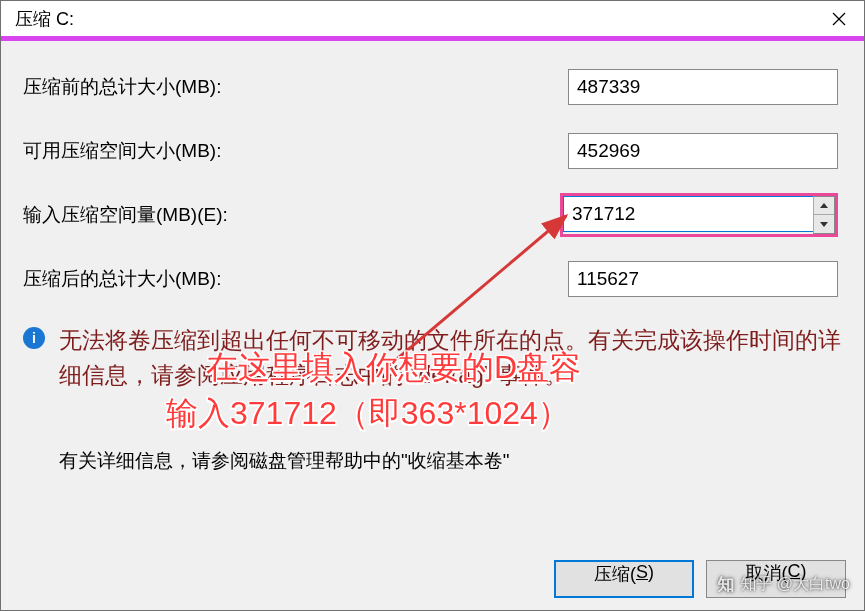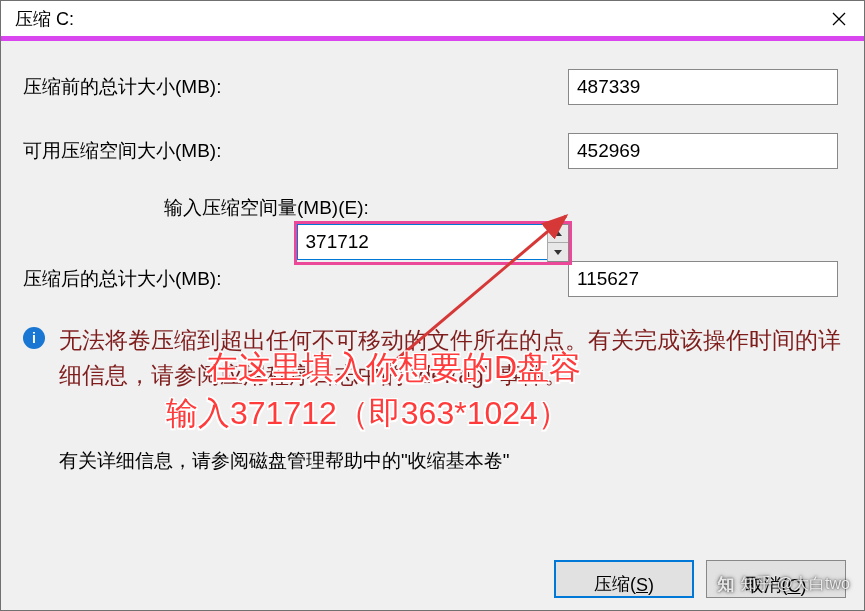--- a/index.html
+++ b/index.html
@@ -68,21 +68,20 @@
       border: 1px solid #888;
       background: #fff;
       font-size: 19px;
       padding: 3px 8px;
       color: #000;
       display: flex;
       align-items: center;
     }
     .shrink-row {
       margin-bottom: 24px;
-      flex-direction: column;
     }
     .spinner-wrap {
       position: relative;
       display: flex;
       border: 3px solid #ec4899;
       width: 278px;
     }
     .spinner-input {
       width: 250px;
       height: 36px;
@@ -155,21 +154,21 @@
     }
     .dlg-btn {
       min-width: 140px;
       height: 38px;
       font-size: 18px;
       background: #e1e1e1;
       border: 1px solid #888;
       padding: 0 22px;
       cursor: default;
       display: flex;
-      align-items: flex-end;
+      align-items: flex-start;
       justify-content: center;
     }
     .dlg-btn.primary {
       border: 2px solid #0078d7;
     }
     .dlg-btn .mnemonic {
       text-decoration: underline;
     }
     .annotation {
       position: absolute;

